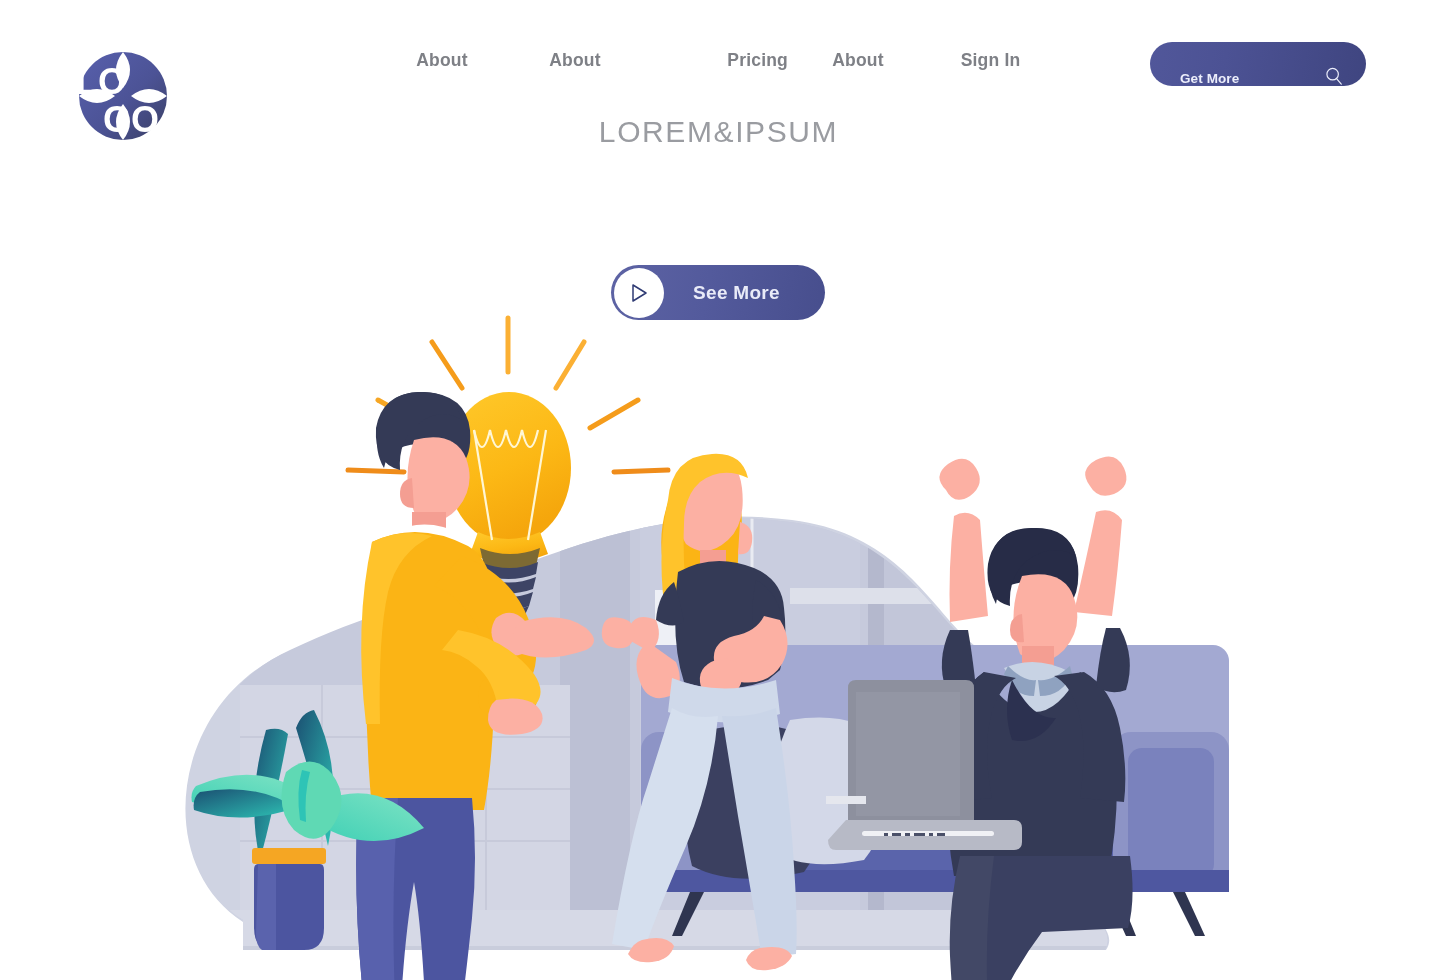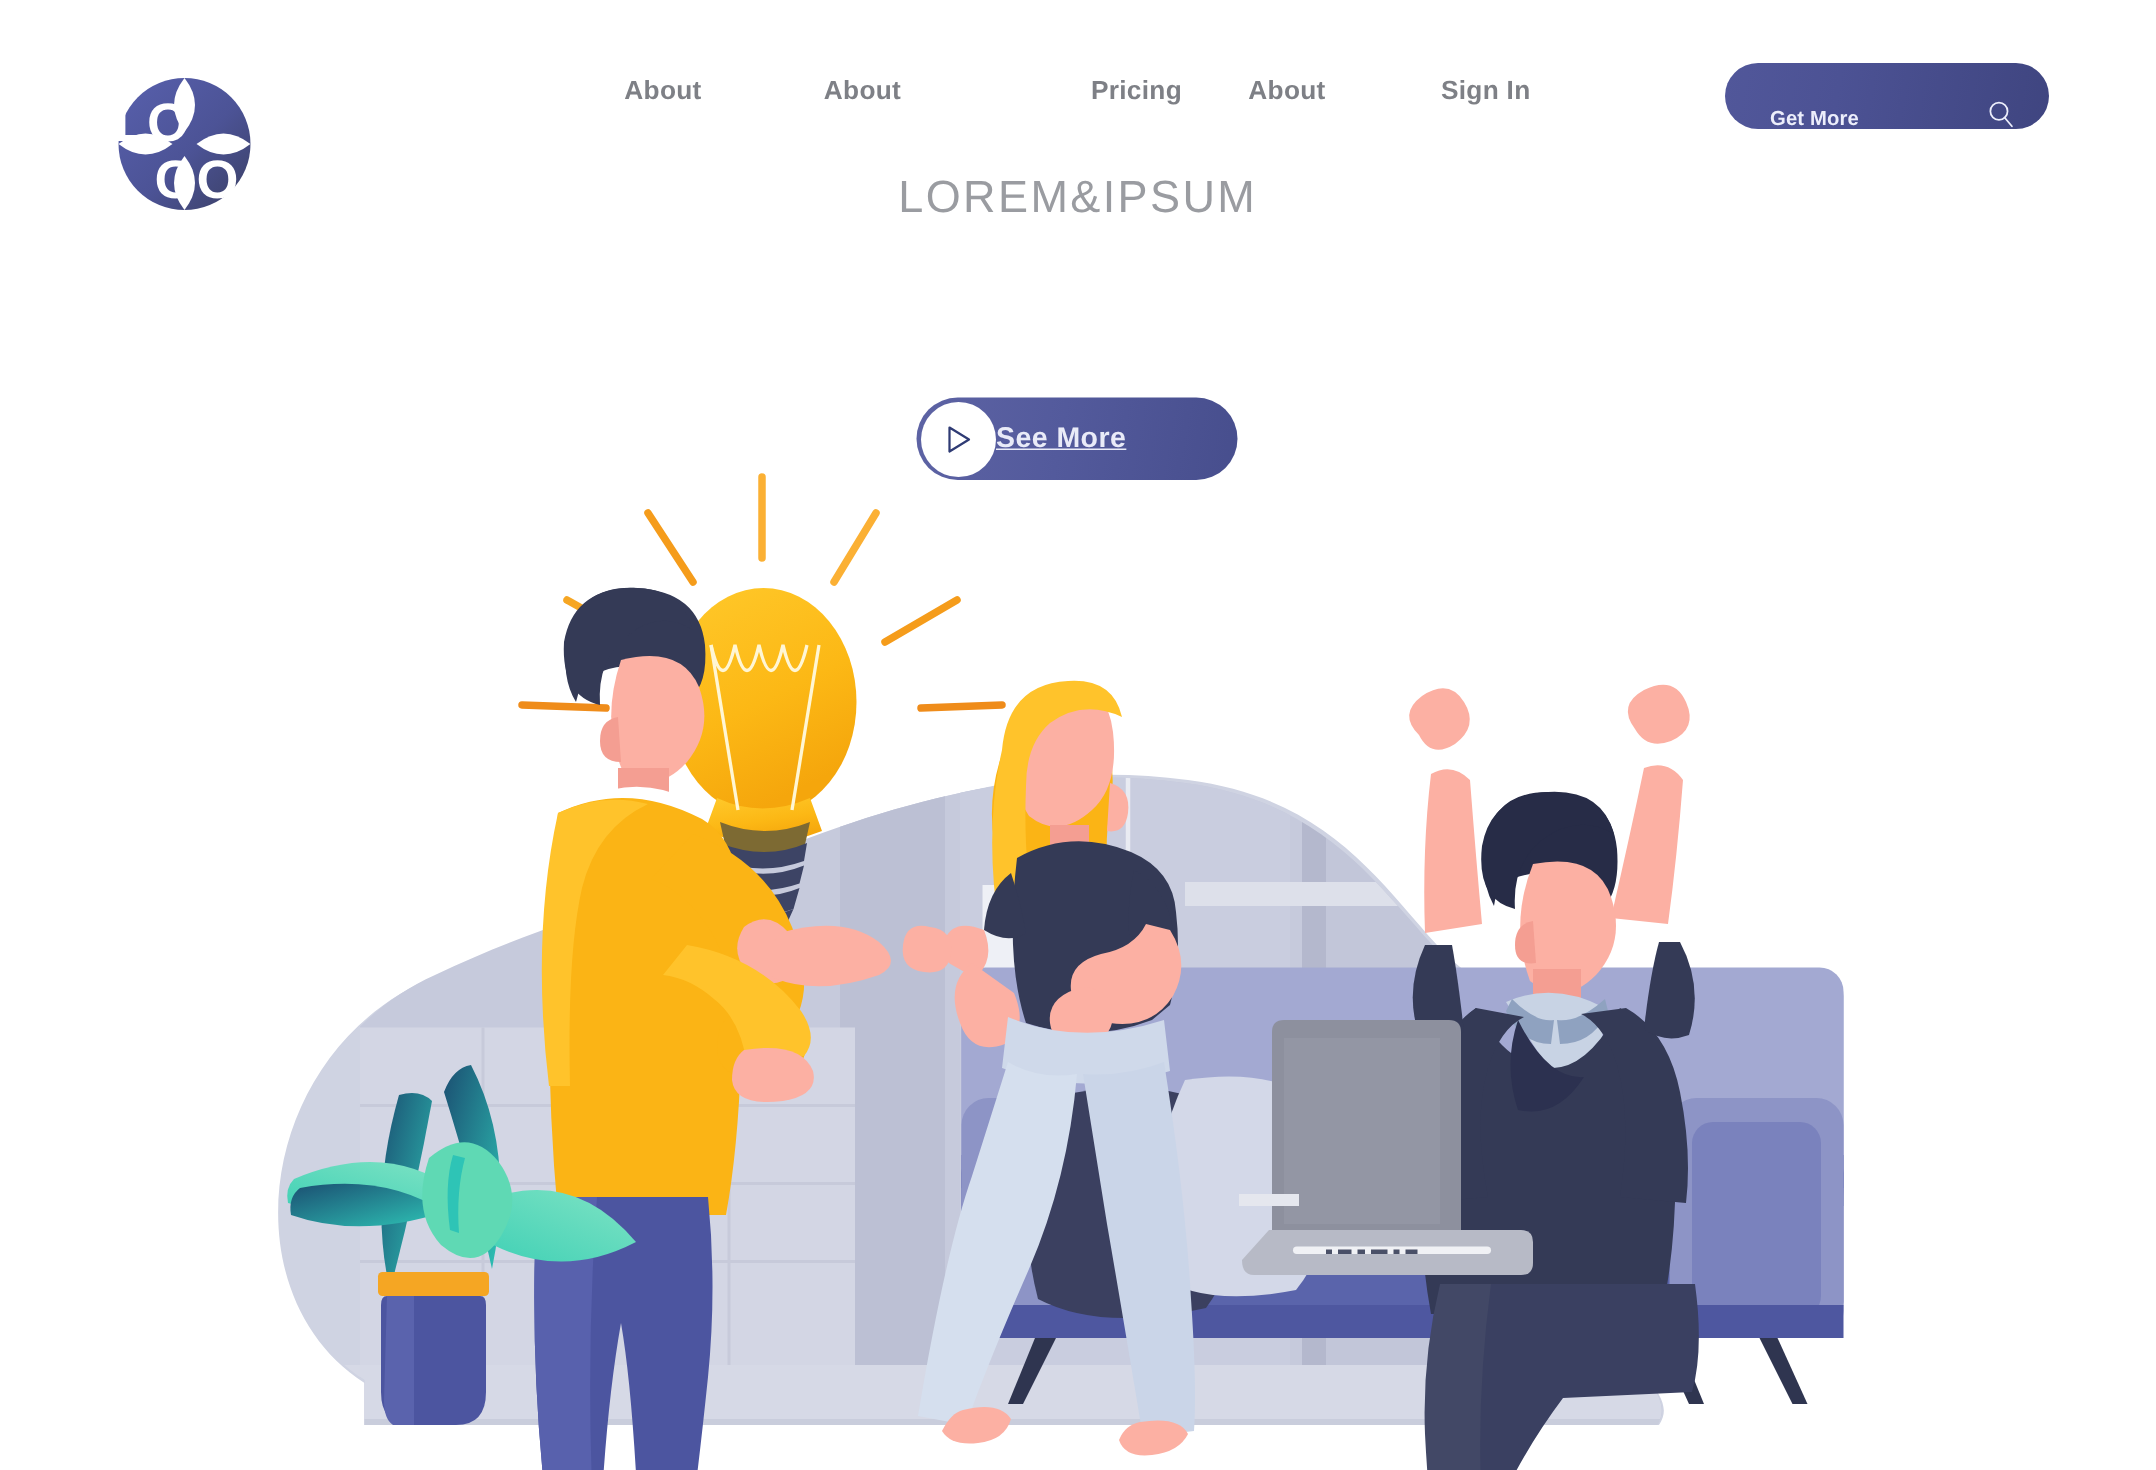--- a/index.html
+++ b/index.html
@@ -62,22 +62,22 @@
     background:linear-gradient(100deg,#5d63a4 0%,#535a9c 45%,#474e8d 100%);
     display:flex; align-items:center; cursor:pointer; border:none;
   }
   .seemore-circle{
     width:50px; height:50px; border-radius:50%; background:#fff;
     margin-left:3px; display:flex; align-items:center; justify-content:center;
     flex:0 0 auto;
   }
   .play-ico{ width:18px; height:20px; }
   .seemore-label{
-    flex:1; text-align:left; color:#e9ebf8; font-size:19px;
-    font-weight:bold; letter-spacing:.3px; padding-right:16px;text-decoration:underline;
+    flex:1; text-align:center; color:#e9ebf8; font-size:19px;
+    font-weight:bold; letter-spacing:.3px; padding-right:16px;
   }
 
   
   .illus{ position:absolute; left:0; top:300px; width:1437px; height:680px; }
   .illus svg{ display:block; width:1437px; height:680px; }
 </style>
 </head>
 <body>
 
 <div class="page">

